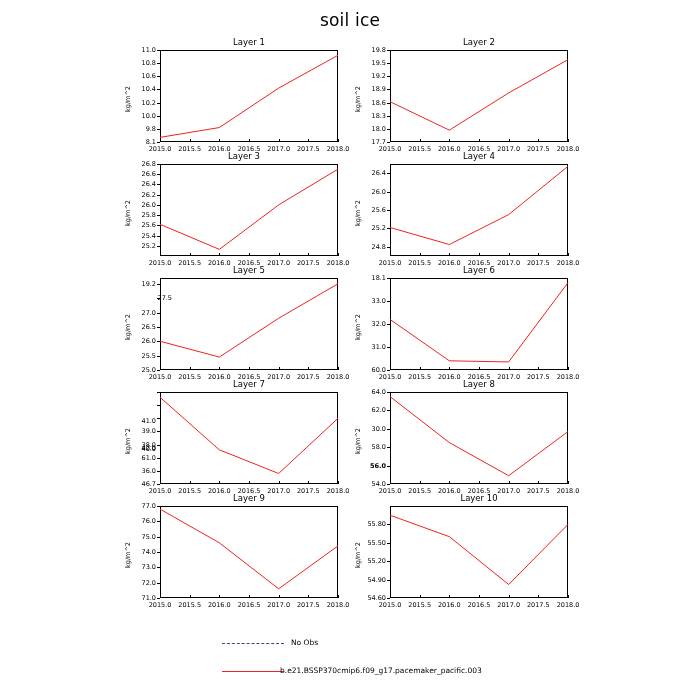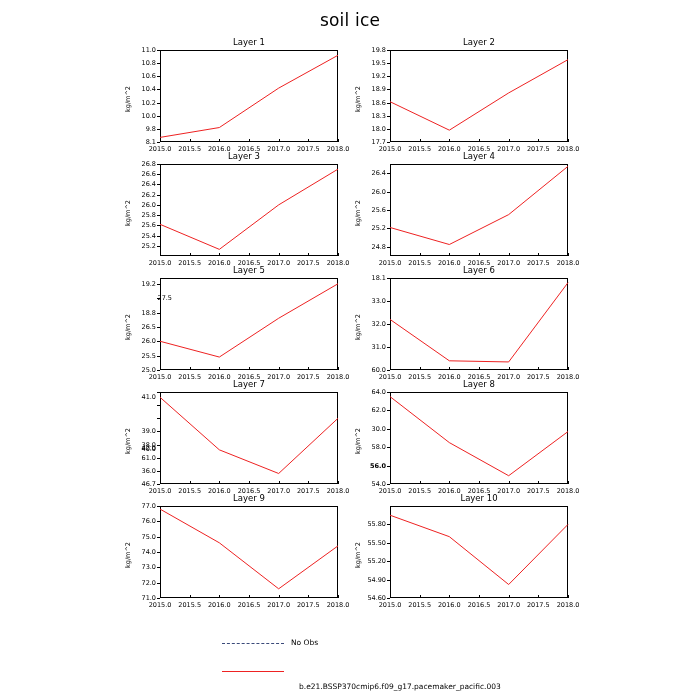--- a/index.html
+++ b/index.html
@@ -226,21 +226,21 @@
       <div class="plotbox" style="left: 42px; top: 12px; width: 178px; height: 92px;"></div>
       <div class="ylabel" style="left: 6px; top: 74px;">kg/m^2</div>
       <div class="ytick" style="left: 8px; width: 30px; top: 100px;">25.0</div>
       <div class="tickmark" style="left: 39px; top: 104px; width: 3px; height: 1px;"></div>
       <div class="ytick" style="left: 8px; width: 30px; top: 85.625px;">25.5</div>
       <div class="tickmark" style="left: 39px; top: 89.625px; width: 3px; height: 1px;"></div>
       <div class="ytick" style="left: 8px; width: 30px; top: 71.25px;">26.0</div>
       <div class="tickmark" style="left: 39px; top: 75.25px; width: 3px; height: 1px;"></div>
       <div class="ytick" style="left: 8px; width: 30px; top: 56.875px;">26.5</div>
       <div class="tickmark" style="left: 39px; top: 60.875px; width: 3px; height: 1px;"></div>
-      <div class="ytick" style="left: 8px; width: 30px; top: 42.5px;">18.8</div>
+      <div class="ytick" style="left: 8px; width: 30px; top: 42.5px;">27.0</div>
       <div class="tickmark" style="left: 39px; top: 46.5px; width: 3px; height: 1px;"></div>
       <div class="ytick" style="left: 24px; width: 30px; top: 28.125px;">27.5</div>
       <div class="tickmark" style="left: 39px; top: 32.125px; width: 3px; height: 1px;"></div>
       <div class="ytick" style="left: 8px; width: 30px; top: 13.75px;">19.2</div>
       <div class="tickmark" style="left: 39px; top: 17.75px; width: 3px; height: 1px;"></div>
       <div class="xtick" style="left: 26px; width: 32px; top: 107px;">2015.0</div>
       <div class="tickmark" style="left: 42px; top: 101px; width: 1px; height: 3px;"></div>
       <div class="xtick" style="left: 55.6667px; width: 32px; top: 107px;">2015.5</div>
       <div class="tickmark" style="left: 71.6667px; top: 101px; width: 1px; height: 3px;"></div>
       <div class="xtick" style="left: 85.3333px; width: 32px; top: 107px;">2016.0</div>
@@ -298,21 +298,21 @@
       <div class="ytick" style="left: 8px; width: 30px; top: 86.8571px;">36.0</div>
       <div class="tickmark" style="left: 39px; top: 90.8571px; width: 3px; height: 1px;"></div>
       <div class="ytick" style="left: 8px; width: 30px; top: 73.7143px;">61.0</div>
       <div class="tickmark" style="left: 39px; top: 77.7143px; width: 3px; height: 1px;"></div>
       <div class="ytick" style="left: 8px; width: 30px; top: 60.5714px;">38.0</div>
       <div class="tickmark" style="left: 39px; top: 64.5714px; width: 3px; height: 1px;"></div>
       <div class="ytick" style="left: 8px; width: 30px; top: 47.4286px;">39.0</div>
       <div class="tickmark" style="left: 39px; top: 51.4286px; width: 3px; height: 1px;"></div>
       <div class="ytick" style="left: 8px; width: 30px; top: 37px; margin-top: 28px;">40.0</div>
       <div class="tickmark" style="left: 39px; top: 38.2857px; width: 3px; height: 1px;"></div>
-      <div class="ytick" style="left: 8px; width: 30px; top: 13px;">41.0</div>
+      <div class="ytick" style="left: 8px; width: 30px; top: 37px;">41.0</div>
       <div class="tickmark" style="left: 39px; top: 25.1429px; width: 3px; height: 1px;"></div>
       <div class="ytick" style="left: 8px; width: 30px; top: 20px; margin-top: 44px;">42.0</div>
       <div class="tickmark" style="left: 39px; top: 12px; width: 3px; height: 1px;"></div>
       <div class="xtick" style="left: 26px; width: 32px; top: 107px;">2015.0</div>
       <div class="tickmark" style="left: 42px; top: 101px; width: 1px; height: 3px;"></div>
       <div class="xtick" style="left: 55.6667px; width: 32px; top: 107px;">2015.5</div>
       <div class="tickmark" style="left: 71.6667px; top: 101px; width: 1px; height: 3px;"></div>
       <div class="xtick" style="left: 85.3333px; width: 32px; top: 107px;">2016.0</div>
       <div class="tickmark" style="left: 101.333px; top: 101px; width: 1px; height: 3px;"></div>
       <div class="xtick" style="left: 115px; width: 32px; top: 107px;">2016.5</div>
@@ -431,15 +431,15 @@
     </div>
   </div>
 
 <div id="legend" style="top: 638px; height: 60px;">
     <div class="legend-row" style="top: 0px;">
       <div class="legend-line" style="left: 222px; top: 5px; width: 62px; border-top-color: rgb(59, 74, 122); border-top-style: dashed;"></div>
       <div class="legend-label" style="left: 291px; top: 0px;">No Obs</div>
     </div>
     <div class="legend-row" style="top: 28px;">
       <div class="legend-line" style="left: 222px; top: 5px; width: 62px; border-top-color: rgb(238, 34, 34); border-top-style: solid;"></div>
-      <div class="legend-label" style="left: 299px; top: 0px; margin-top: 16px;">b.e21.BSSP370cmip6.f09_g17.pacemaker_pacific.003</div>
+      <div class="legend-label" style="left: 280px; top: 0px;">b.e21.BSSP370cmip6.f09_g17.pacemaker_pacific.003</div>
     </div>
   </div>
 
 </body></html>

